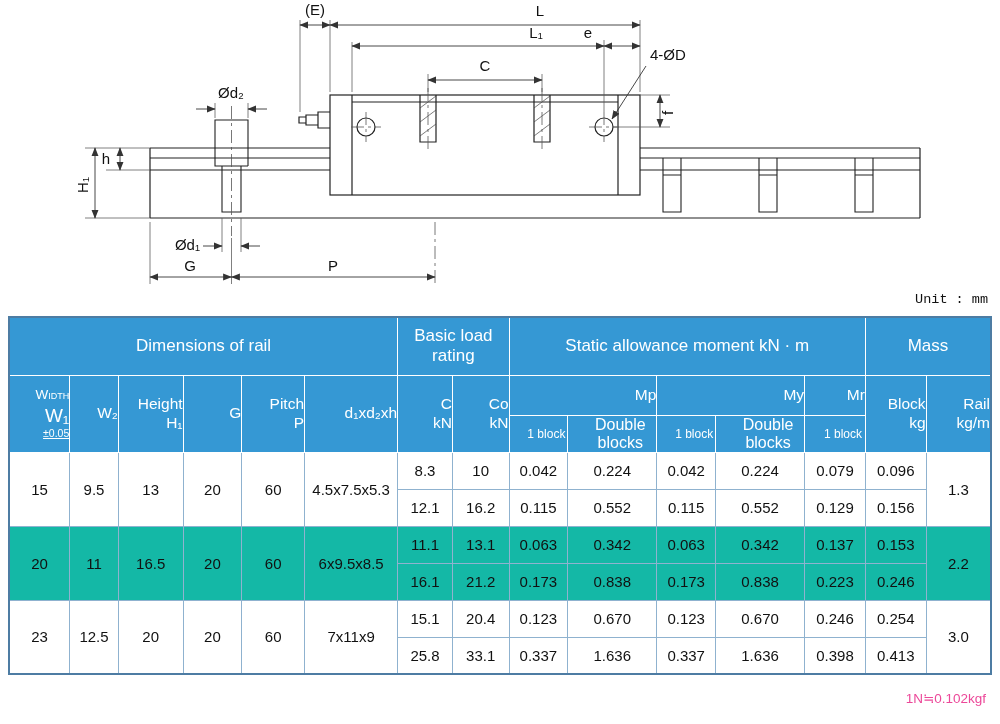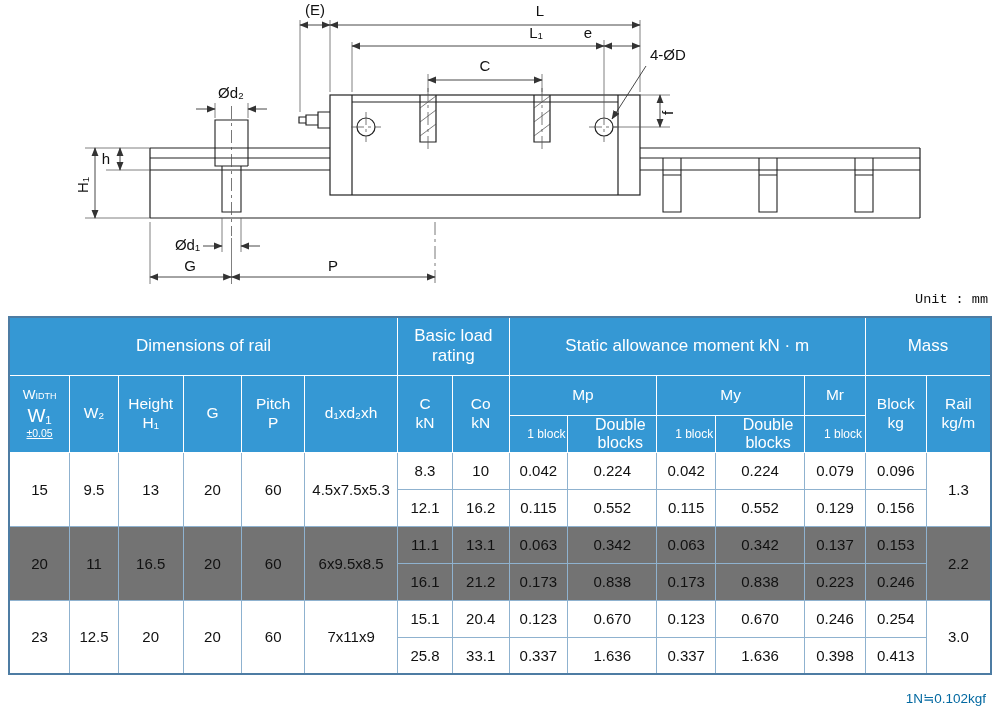--- a/index.html
+++ b/index.html
@@ -8,39 +8,39 @@
     width: 1000px; height: 724px; position: relative; background: #ffffff;
     font-family: "Liberation Sans", "DejaVu Sans", sans-serif; overflow: hidden;
   }
   .drawing-area { position: absolute; top: 0; left: 0; width: 1000px; height: 312px; }
   .unit-label {
     position: absolute; top: 292px; right: 12px;
     font-size: 13.5px; color: #111; font-family: Liberation Mono, monospace;
   }
   .footnote {
     position: absolute; top: 690px; right: 14px;
-    font-size: 13.5px; color: #0369a1;
+    font-size: 13.5px; color: #ec4899;
   }
   .table-wrap { position: absolute; top: 316px; left: 8px; width: 984px; }
   table { border-collapse: collapse; table-layout: fixed; width: 984px; border: 2px solid #4d7ca3; }
   th, td { text-align: center; vertical-align: middle; overflow: hidden; }
   thead th {
     background: #3598d4; color: #ffffff; font-weight: normal;
     border: 1px solid rgba(255,255,255,.65);
   }
   tr.h1 th { height: 58px; font-size: 17px; }
-  tr.h2 th { height: 40px; font-size: 15.5px; line-height: 1.22; }
+  tr.h2 th { height: 40px; font-size: 15.5px; line-height: 1.22; text-align: right; }
   tr.h3 th { height: 26px; font-size: 12px; padding-left: 16px; }
   tr.h3 th.subsm { font-size: 16px; }
   .pre { white-space: pre-line; }
   tbody td {
     height: 37px; font-size: 15px; color: #111; background: #ffffff;
     border: 1px solid #8fb2cf;
   }
-  tbody tr.alt td { background: #737373; }
+  tbody tr.alt td { background: #14b8a6; }
   .w1t { display: block; font-variant: small-caps; font-size: 13.5px; }
   .w1s { display: block; font-size: 19px; }
   .w1o { display: block; font-size: 10.5px; text-decoration: underline; }
   svg text { font-family: "Liberation Sans", "DejaVu Sans", sans-serif; }
 </style>
 </head>
 <body>
 
 <div class="page">
 

